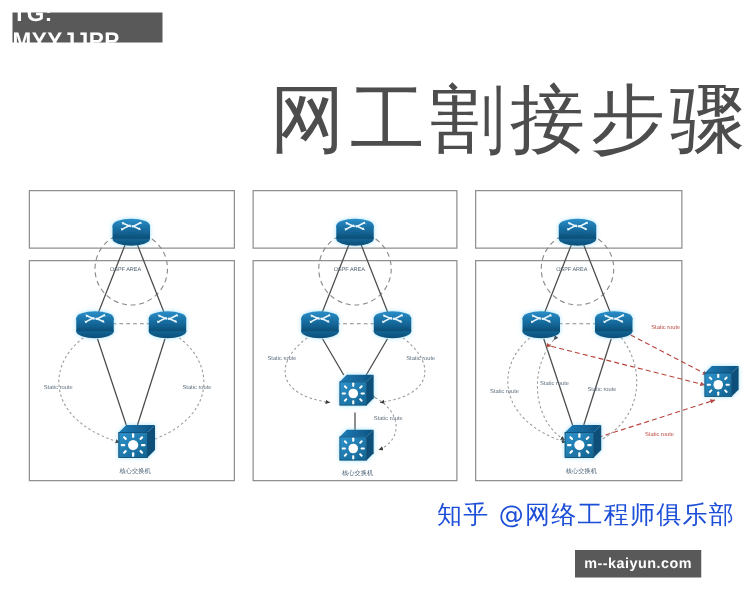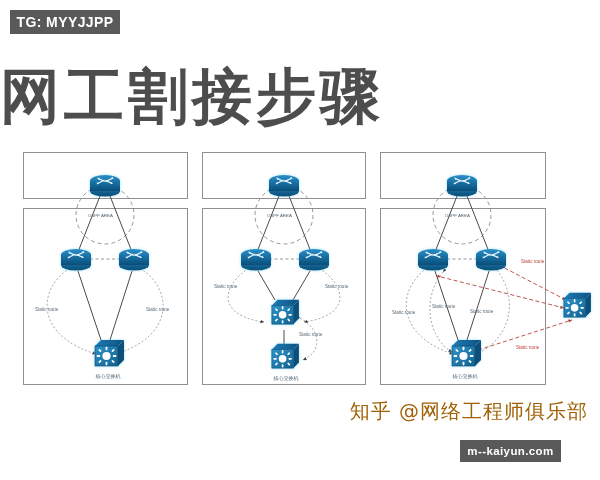--- a/index.html
+++ b/index.html
@@ -20,51 +20,51 @@
     background: #595959;
     color: #ffffff;
     font-weight: bold;
     letter-spacing: 0.4px;
     display: flex;
     align-items: center;
     justify-content: center;
   }
   #wm-tg {
     left: 10px; top: 10px;
-    width: 110px; height: 24px;
-    font-size: 14px;
+    width: 120px; height: 24px;
+    font-size: 18px;
   }
   #wm-site {
     left: 460px; top: 440px;
     width: 101px; height: 22px;
     font-size: 11.5px;
   }
 
   
   #page-title {
     position: absolute;
     left: 0; top: 62px;
     width: 600px;
-    text-align: left;
+    text-align: right;
     font-size: 60px;
     line-height: 68px;
-    font-weight: 700;
+    font-weight: 400;
     color: #4d4d4d;
     letter-spacing: 4px;
     font-family: "DejaVu Sans", "Liberation Sans", sans-serif;
   }
 
   
   #wm-zhihu {
     position: absolute;
     left: 0; top: 398px;
     width: 588px;
     text-align: right;
     font-size: 20px;
-    color: #a16207;
+    color: #1d4ed8;
     letter-spacing: 1px;
     font-family: "DejaVu Sans", "Liberation Sans", sans-serif;
   }
 
   
   #diagram-stage {
     position: absolute;
     left: 0; top: 0;
     width: 600px; height: 480px;
   }

